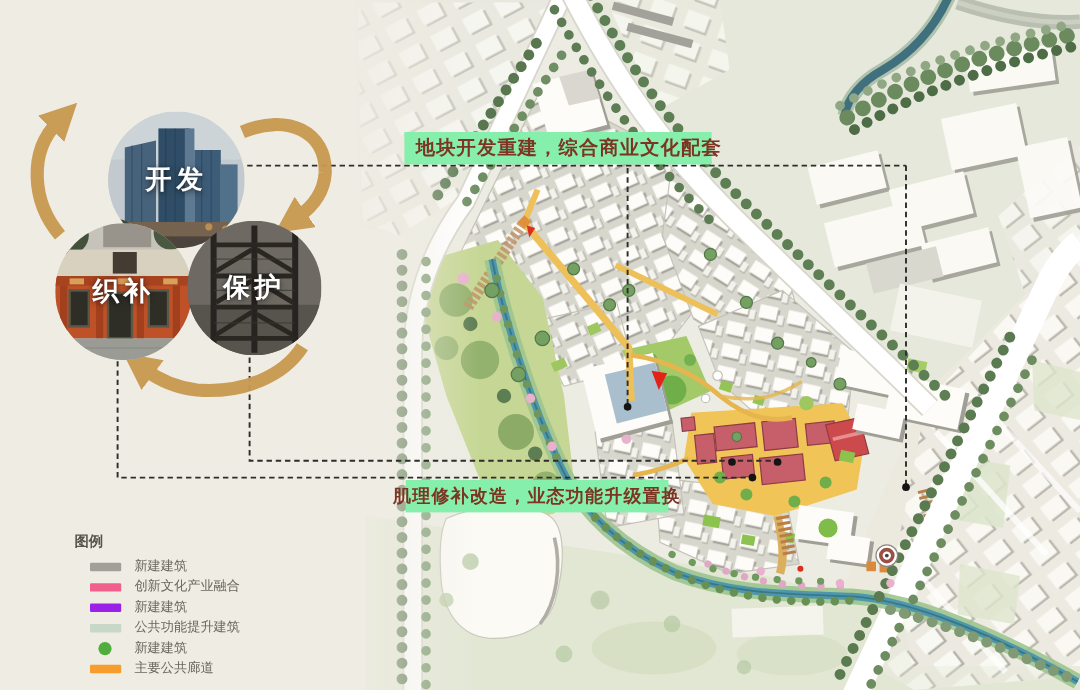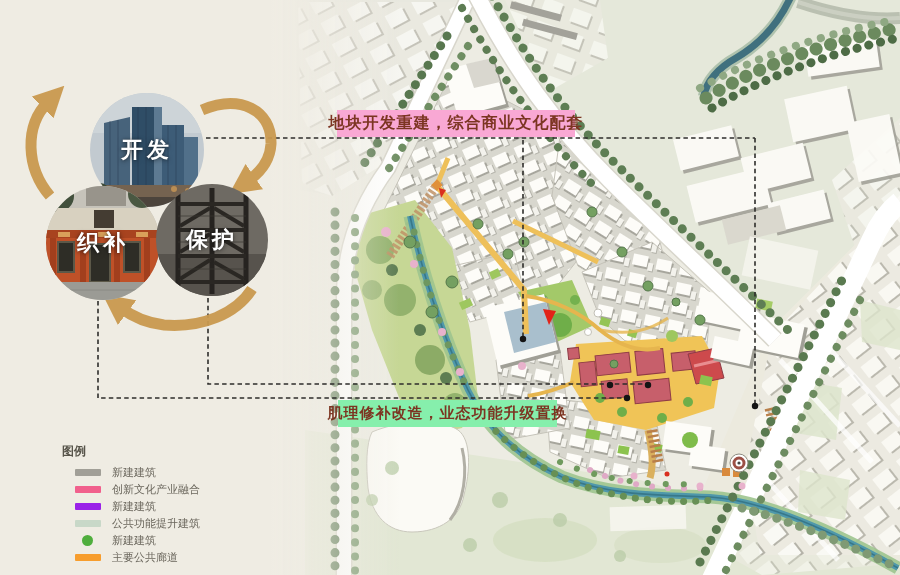--- a/index.html
+++ b/index.html
@@ -428,21 +428,21 @@
     </g>
     <g stroke="#3b3833" stroke-width="1" opacity=".7">
       <line x1="22" y1="32" x2="90" y2="32"></line>
           <line x1="22" y1="58" x2="90" y2="58"></line>
           <line x1="22" y1="85" x2="90" y2="85"></line>
     </g>
   </svg>
   <span class="circle-label">保护</span>
 </div>
 
-<div class="plan-label pl-top" style="background: #f9a8d4;">地块开发重建，综合商业文化配套</div>
+<div class="plan-label pl-top" style="background: #86efac; padding-left: 18px;">地块开发重建，综合商业文化配套</div>
 <div class="plan-label pl-bot" style="background: #86efac;">肌理修补改造，业态功能升级置换</div>
 
 <div class="legend">
   <div class="legend-title">图例</div>
   <div class="legend-row">
     <i class="sw" style="background: rgb(161, 159, 151);"></i>
     <span>新建建筑</span>
   </div>
   <div class="legend-row">
     <i class="sw" style="background: rgb(241, 96, 140);"></i>

